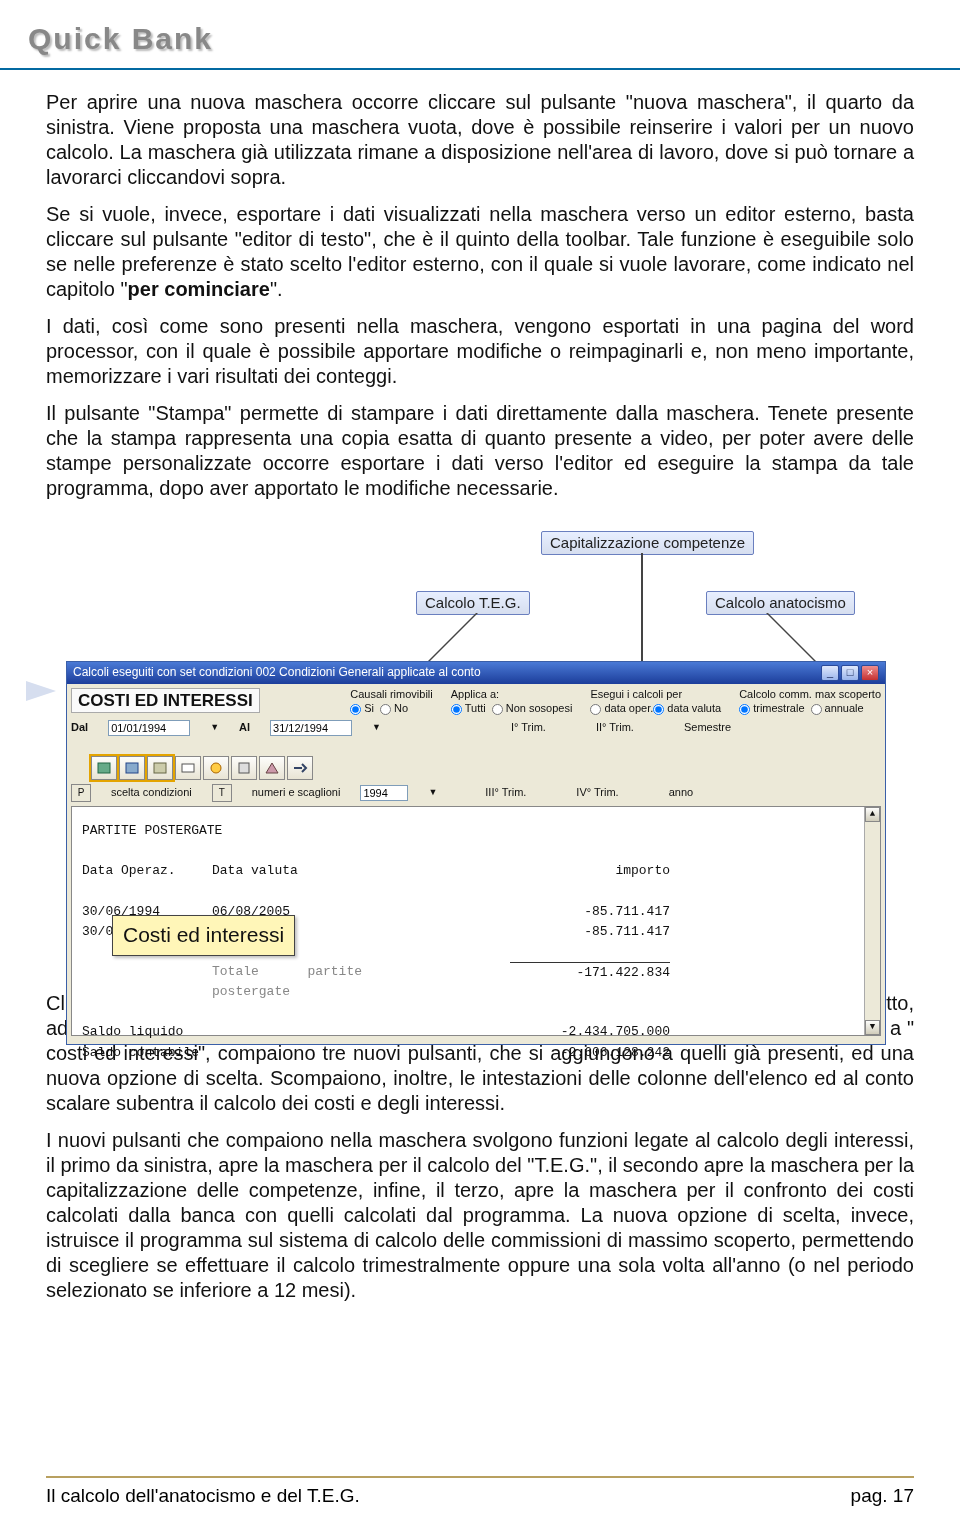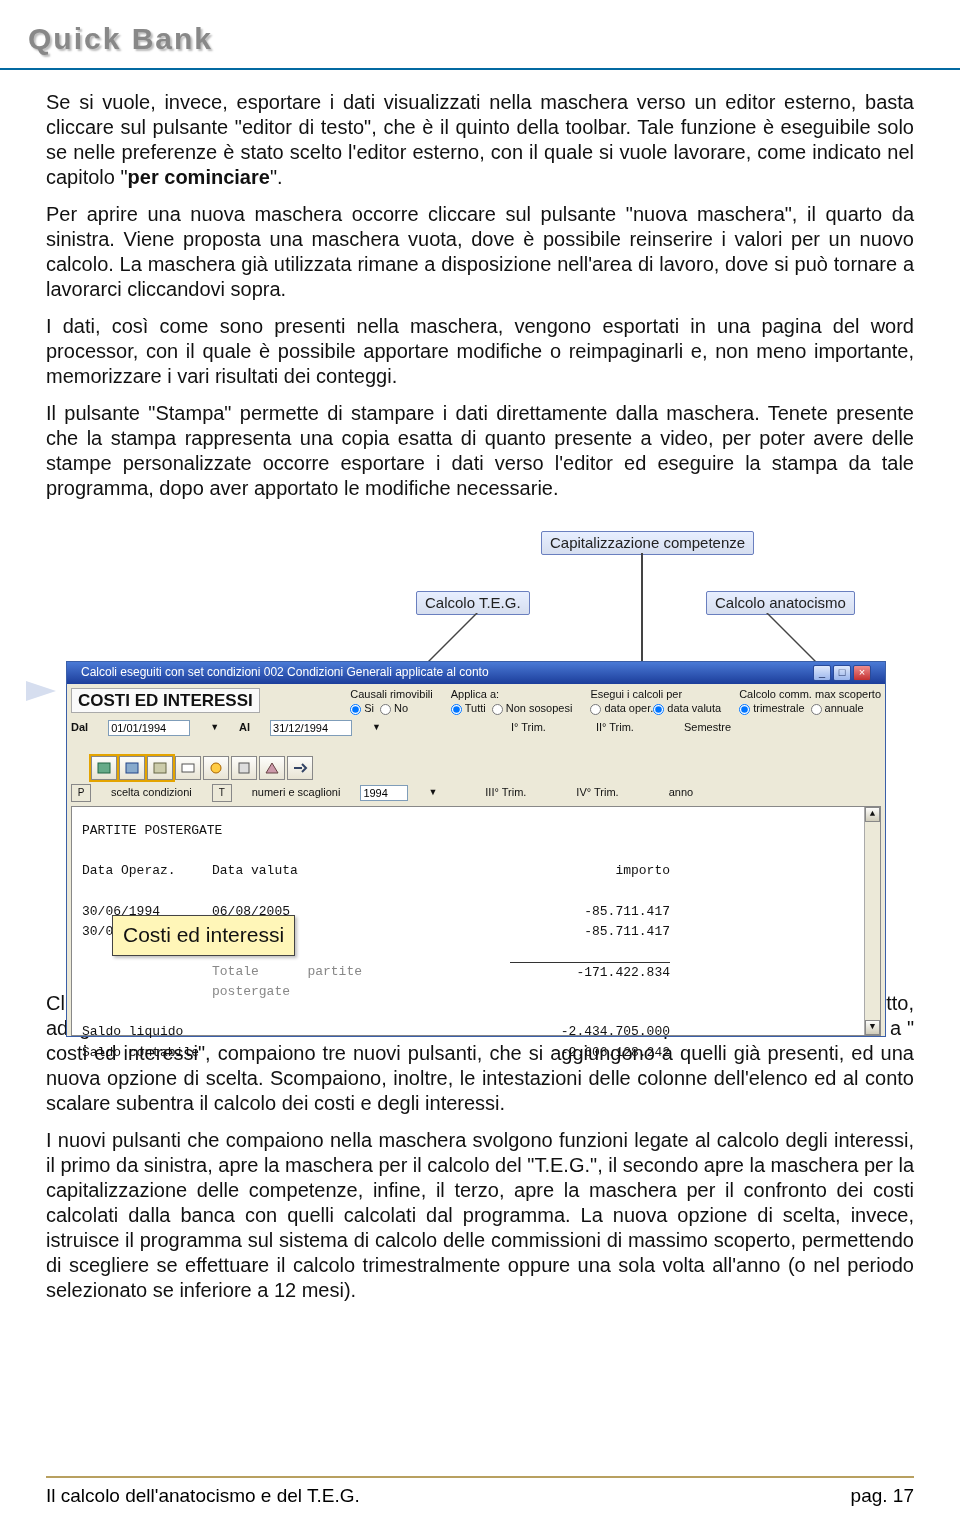--- a/index.html
+++ b/index.html
@@ -75,36 +75,36 @@
     position: absolute;
     top: 130px; left: 0;
     width: 820px;
     background: #ece9d8;
     border: 1px solid #3a5fa8;
     font-size: 12px;
   }
   .win-title {
     background: linear-gradient(#4a7ad6,#1c3d9a);
     color: #fff;
-    padding: 3px 14px;
+    padding: 3px 6px;
     display:flex;
     justify-content: space-between;
   }
   .win-ctrl { display:flex; gap:2px; }
   .win-btn {
     width:18px;height:16px;
     background: linear-gradient(#dfe8fb,#9ab5ec);
     border:1px solid #2a4a9a;
     border-radius:2px;
     font-size:11px;
     display:flex;align-items:center;justify-content:center;
     color:#1a2a5a;
   }
   .win-btn.close { background: linear-gradient(#ef8e8e,#c43030); color:#fff;}
-  .win-body { padding: 4px 4px 0 4px; }
+  .win-body { padding: 4px 4px 8px 4px; }
   .title-row { display:flex; justify-content:space-between; align-items:flex-start; }
   .costi-title { font-weight:bold; font-size:17px; border:1px solid #aaa; padding:1px 6px; background:#fafafa; }
   .opts { display:flex; gap:18px; font-size:11px; }
   .opt-col { display:flex; flex-direction:column; gap:1px; }
   .radio { display:flex; align-items:center; gap:3px; }
   .radio input { width:11px; height:11px; }
   .date-row { display:flex; align-items:center; gap:20px; font-size:11px; margin-top:4px; flex-wrap:wrap;}
   .date-row input[type=text]{
     border:1px solid #7f9db9; background:#fff; font-family:inherit;
     font-size:11px; padding:1px 2px; width:82px;
@@ -161,24 +161,24 @@
   .sbtn { height:15px; background:linear-gradient(#fdfdfb,#d0ccba); border:1px solid #888; font-size:9px; text-align:center;}
 </style>
 </head>
 <body>
 
 <div class="header">
   <div class="brand">Quick Bank</div>
 </div>
 
 <div class="main">
+  <p>Per aprire una nuova maschera occorre cliccare sul pulsante "nuova maschera", il quarto da sinistra. Viene proposta una maschera vuota, dove è possibile reinserire i valori per un nuovo calcolo. La maschera già utilizzata rimane a disposizione nell'area di lavoro, dove si può tornare a lavorarci cliccandovi sopra.</p>
   <p>
     <span>Se si vuole, invece, esportare i dati visualizzati nella maschera verso un editor esterno, basta cliccare sul pulsante "editor di testo", che è il quinto della toolbar. Tale funzione è eseguibile solo se nelle preferenze è stato scelto l'editor esterno, con il quale si vuole lavorare, come indicato nel capitolo "</span><b>per cominciare</b><span>".</span>
   </p>
-  <p>Per aprire una nuova maschera occorre cliccare sul pulsante "nuova maschera", il quarto da sinistra. Viene proposta una maschera vuota, dove è possibile reinserire i valori per un nuovo calcolo. La maschera già utilizzata rimane a disposizione nell'area di lavoro, dove si può tornare a lavorarci cliccandovi sopra.</p>
   <p>I dati, così come sono presenti nella maschera, vengono esportati in una pagina del word processor, con il quale è possibile apportare modifiche o reimpaginarli e, non meno importante, memorizzare i vari risultati dei conteggi.</p>
   <p>Il pulsante "Stampa" permette di stampare i dati direttamente dalla maschera. Tenete presente che la stampa rappresenta una copia esatta di quanto presente a video, per poter avere delle stampe personalizzate occorre esportare i dati verso l'editor ed eseguire la stampa da tale programma, dopo aver apportato le modifiche necessarie.</p>
 
   <div class="screenshot-area">
 
     <div class="callout" style="top:0;left:475px;">Capitalizzazione competenze</div>
     <div class="callout" style="top:60px;left:350px;">Calcolo T.E.G.</div>
     <div class="callout" style="top:60px;left:640px;">Calcolo anatocismo</div>
     <div class="callout" style="top:240px;left:565px;">Periodo di calcolo CMS</div>
 

